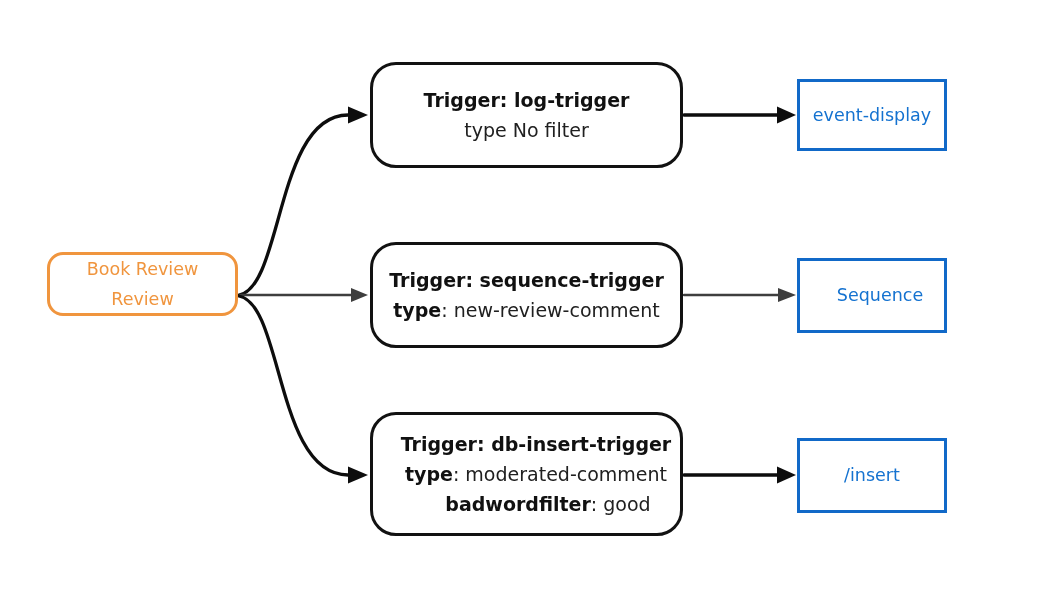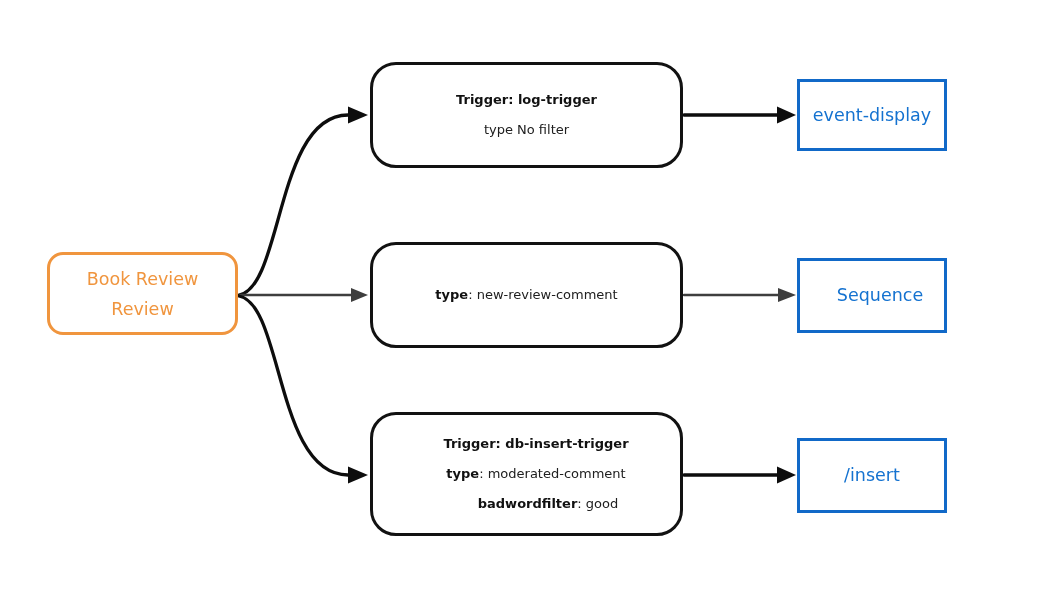--- a/index.html
+++ b/index.html
@@ -17,28 +17,28 @@
   .edge{fill:none;stroke-linecap:round;}
   .edge.black{stroke:var(--edge-black);stroke-width:3.3px;}
   .edge.gray{stroke:var(--edge-gray);stroke-width:2.4px;}
   .head.black{fill:var(--edge-black);}
   .head.gray{fill:var(--edge-gray);}
   .node{
     position:absolute;display:flex;flex-direction:column;justify-content:center;
     align-items:center;text-align:center;background:var(--bg);
   }
   .broker-node{
-    left:47px;top:252px;width:191px;height:83px;
+    left:47px;top:252px;width:191px;height:64px;
     border:3px solid var(--orange);border-radius:16px;
     color:var(--orange);font-size:17.5px;line-height:30px;
   }
   .trigger-node{
     left:370px;width:313px;
     border:3px solid var(--box-black);border-radius:26px;
-    color:var(--text-black);font-size:13px;line-height:30px;
+    color:var(--text-black);font-size:19px;line-height:30px;
   }
   .t1{top:62px;height:106px;}
   .t2{top:242px;height:106px;}
   .t3{top:412px;height:124px;padding-left:19px;}
   .tline .b, .tline.title{font-weight:bold;color:#111;}
   .tline.shift-r{transform:translateX(12px);text-align:center;}
   .sink-node{
     left:797px;width:150px;
     border:3px solid var(--blue);border-radius:0;
     color:var(--blue-text);font-size:17.5px;line-height:29px;
@@ -83,20 +83,21 @@
     <div class="nline">Book Review</div>
     <div class="nline">Review</div>
   </div>
 
   <div class="node trigger-node t1">
     <div class="tline title">Trigger: log-trigger</div>
     <div class="tline"><span class="b"></span><span>type No filter</span></div>
   </div>
 
   <div class="node trigger-node t2">
+    <div class="tline title">Trigger: sequence-trigger</div>
     <div class="tline"><span class="b">type</span><span>: new-review-comment</span></div>
   </div>
 
   <div class="node trigger-node t3">
     <div class="tline title">Trigger: db-insert-trigger</div>
     <div class="tline"><span class="b">type</span><span>: moderated-comment</span></div>
     <div class="tline shift-r"><span class="b">badwordfilter</span><span>: good</span></div>
   </div>
 
   <div class="node sink-node s1">

